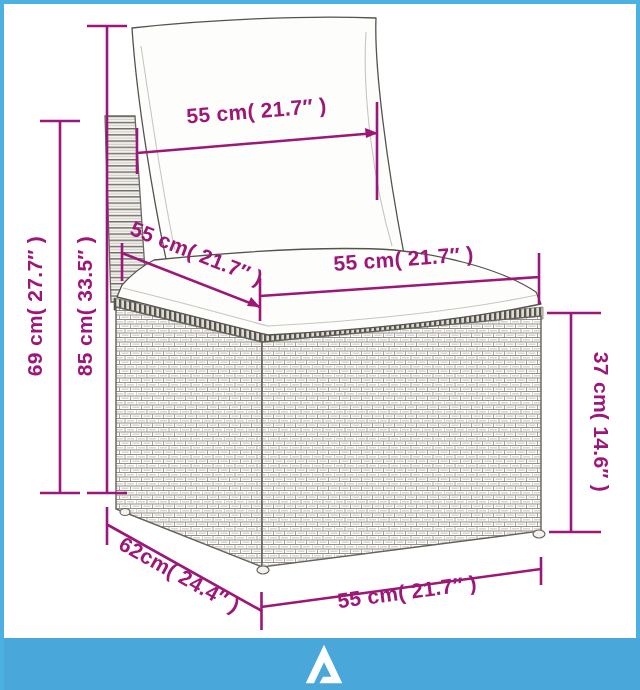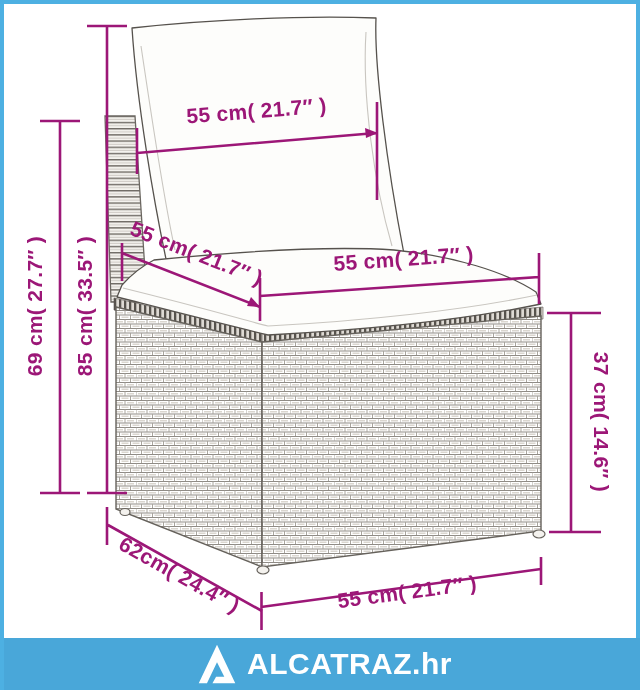--- a/index.html
+++ b/index.html
@@ -114,16 +114,15 @@
         <path class="dim" d="M257.5,588 V626 M537,553 V581 M257,603 L537,565"></path>
         <text class="dim-label" transform="translate(404,595) rotate(-7.5)">55 cm( 21.7″ )</text>
       </g>
     </g>
   </svg>
 
   <div class="footer" style="background-color: rgb(73, 167, 217);">
     <svg width="42" height="44" viewBox="0 0 46 46">
       <path fill="#ffffff" d="M23,2 L3,44 L12,44 L23,21 L31,37 L22,37 L18,44 L43,44 Z"></path>
     </svg>
-    <span class="brand">ALCATRAZ.hr</span>
   </div>
 
 </div>
 
 </body></html>

